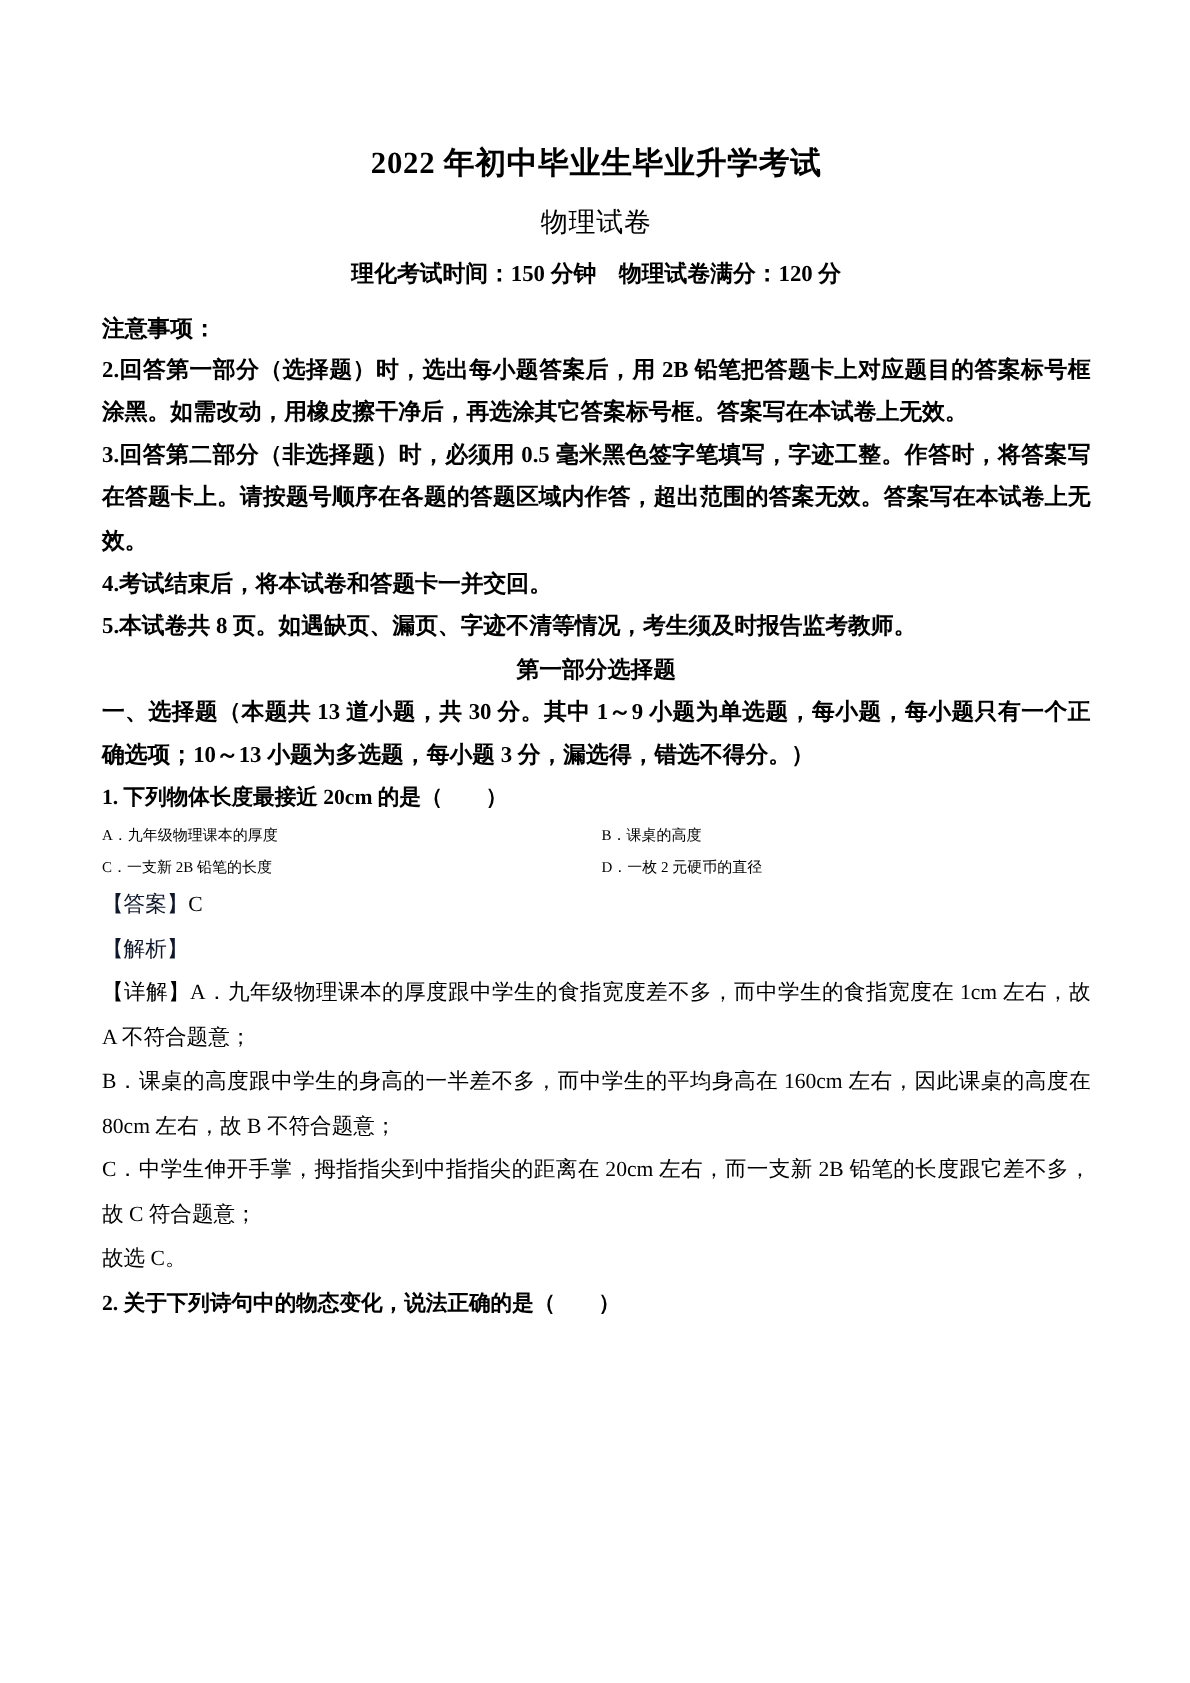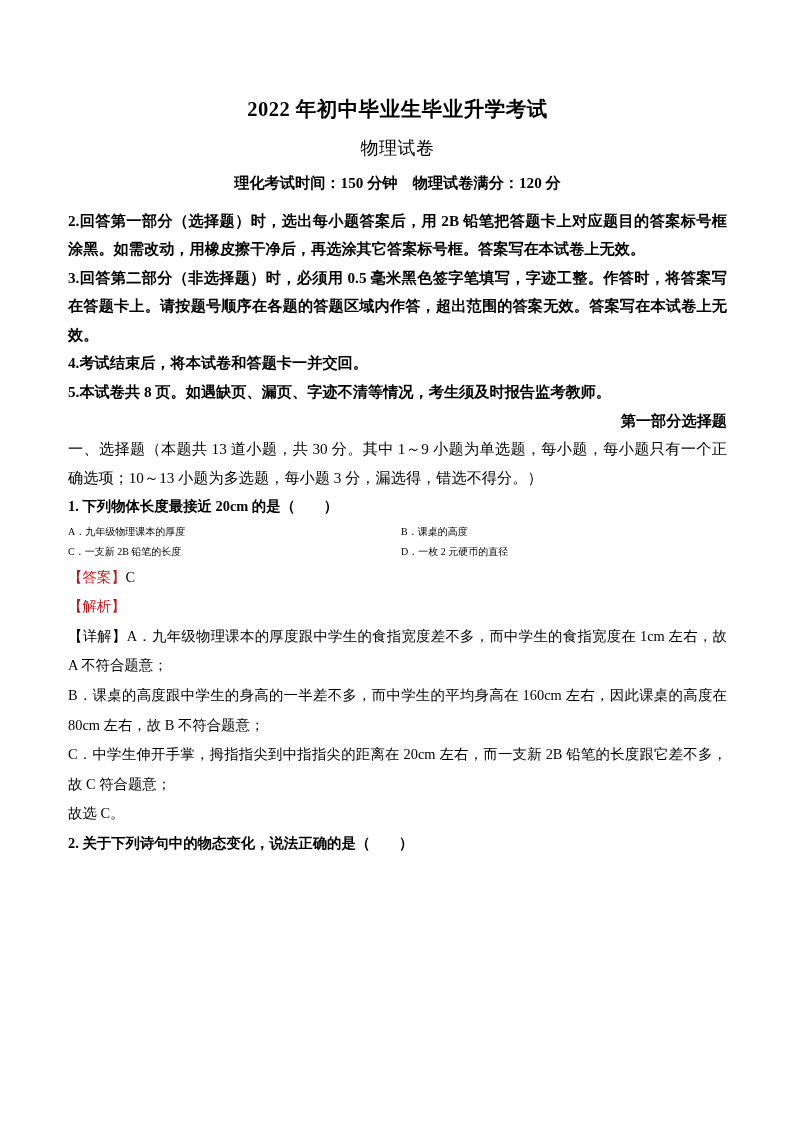--- a/index.html
+++ b/index.html
@@ -59,29 +59,29 @@
   .notice-item {
     font-weight: bold;
     font-size: 15.2px;
     line-height: 1.88;
     margin: 0;
     text-align: justify;
     text-justify: inter-ideograph;
   }
 
   .part-heading {
-    text-align: right;
+    text-align: center;
     font-weight: bold;
     font-size: 15.2px;
     line-height: 1.88;
     margin: 0;
   }
 
   .section-intro {
-    font-weight: normal;
+    font-weight: bold;
     font-size: 15.2px;
     line-height: 1.88;
     margin: 0;
     text-align: justify;
     text-justify: inter-ideograph;
   }
 
   
   .question-stem {
     font-size: 14.4px;
@@ -100,21 +100,21 @@
   .opt-a { width: 333px; flex: 0 0 333px; }
   .opt-b { flex: 1 1 auto; }
 
   
   .ans-line {
     font-size: 14.4px;
     line-height: 2.05;
     margin: 0;
   }
   .tag-blue {
-    color: #b91c1c;
+    color: #0f172a;
     font-weight: normal;
   }
   .tag-black {
     color: #000000;
     font-weight: normal;
   }
   .explain-para {
     font-size: 14.4px;
     line-height: 2.05;
     margin: 0;
@@ -128,20 +128,21 @@
 </style>
 </head>
 <body>
 
 <div class="page">
 
   <h1 class="doc-title">2022 年初中毕业生毕业升学考试</h1>
   <h2 class="doc-subtitle">物理试卷</h2>
   <p class="doc-meta">理化考试时间：150 分钟　物理试卷满分：120 分</p>
 
+  <p class="notice-title">注意事项：</p>
   <p class="notice-item">2.回答第一部分（选择题）时，选出每小题答案后，用 2B 铅笔把答题卡上对应题目的答案标号框涂黑。如需改动，用橡皮擦干净后，再选涂其它答案标号框。答案写在本试卷上无效。</p>
   <p class="notice-item">3.回答第二部分（非选择题）时，必须用 0.5 毫米黑色签字笔填写，字迹工整。作答时，将答案写在答题卡上。请按题号顺序在各题的答题区域内作答，超出范围的答案无效。答案写在本试卷上无效。</p>
   <p class="notice-item">4.考试结束后，将本试卷和答题卡一并交回。</p>
   <p class="notice-item">5.本试卷共 8 页。如遇缺页、漏页、字迹不清等情况，考生须及时报告监考教师。</p>
 
   <p class="part-heading">第一部分选择题</p>
 
   <p class="section-intro">一、选择题（本题共 13 道小题，共 30 分。其中 1～9 小题为单选题，每小题，每小题只有一个正确选项；10～13 小题为多选题，每小题 3 分，漏选得，错选不得分。）</p>
 
   <p class="question-stem">1. 下列物体长度最接近 20cm 的是（　　）</p>

